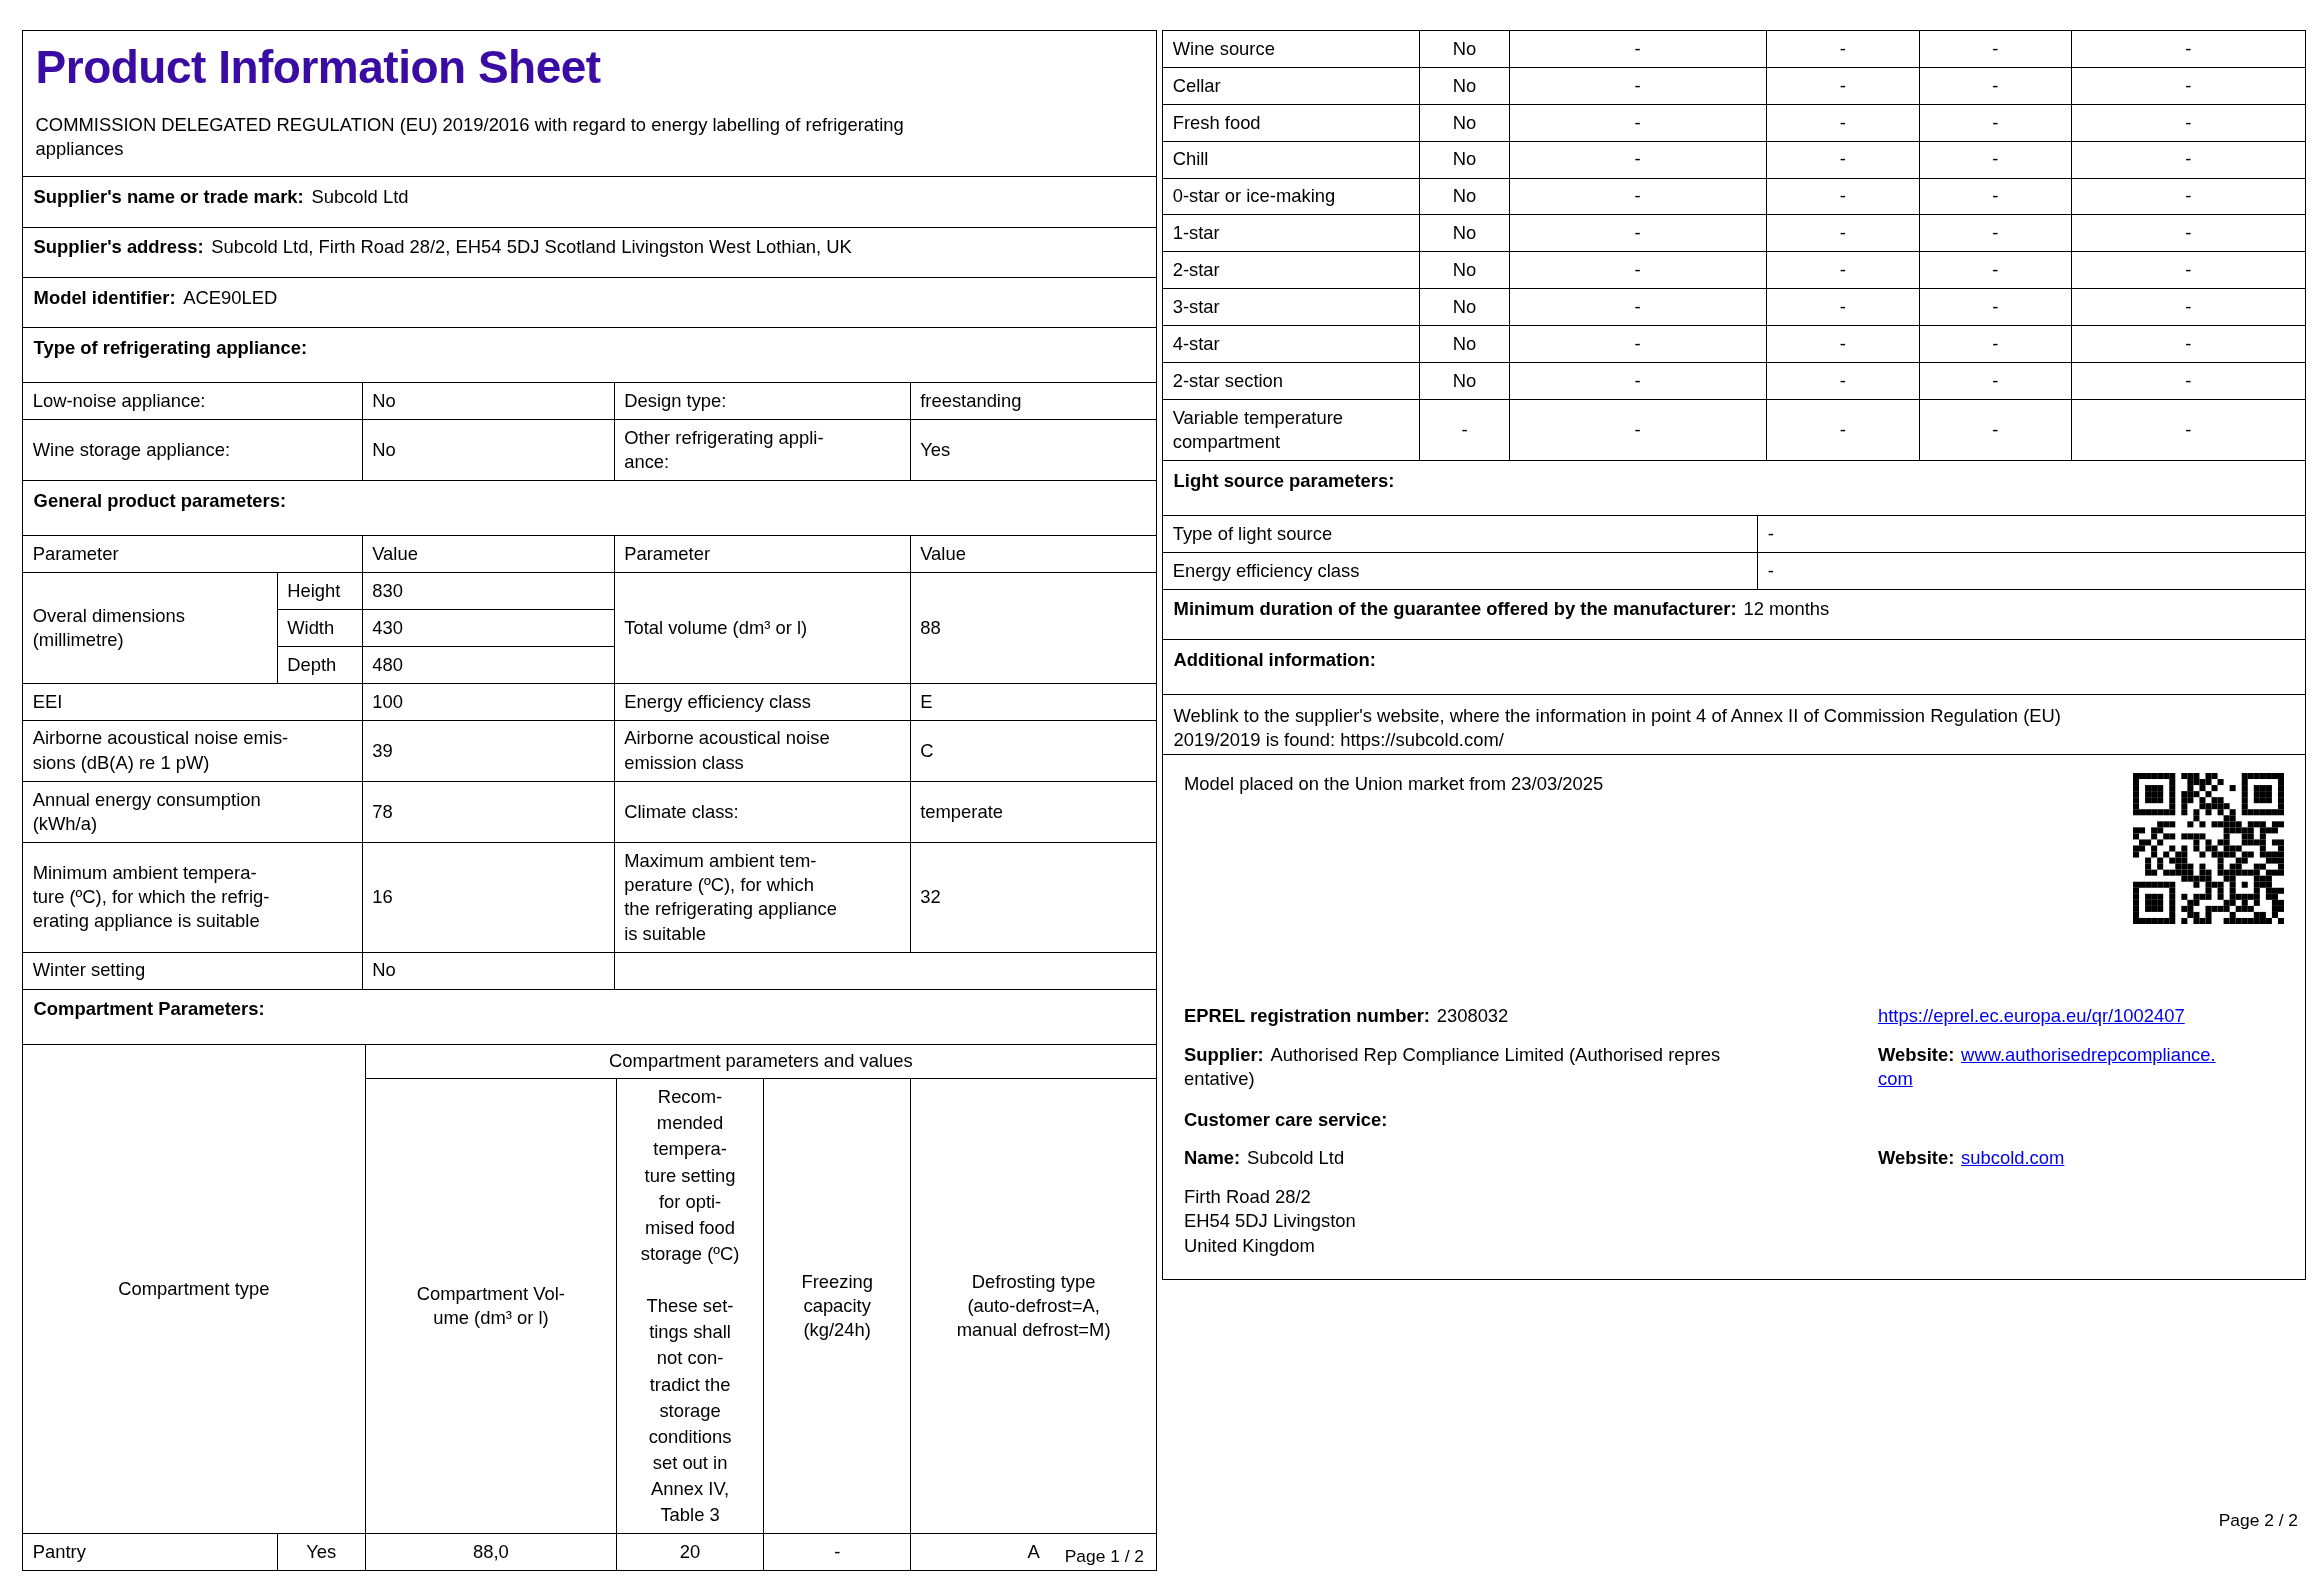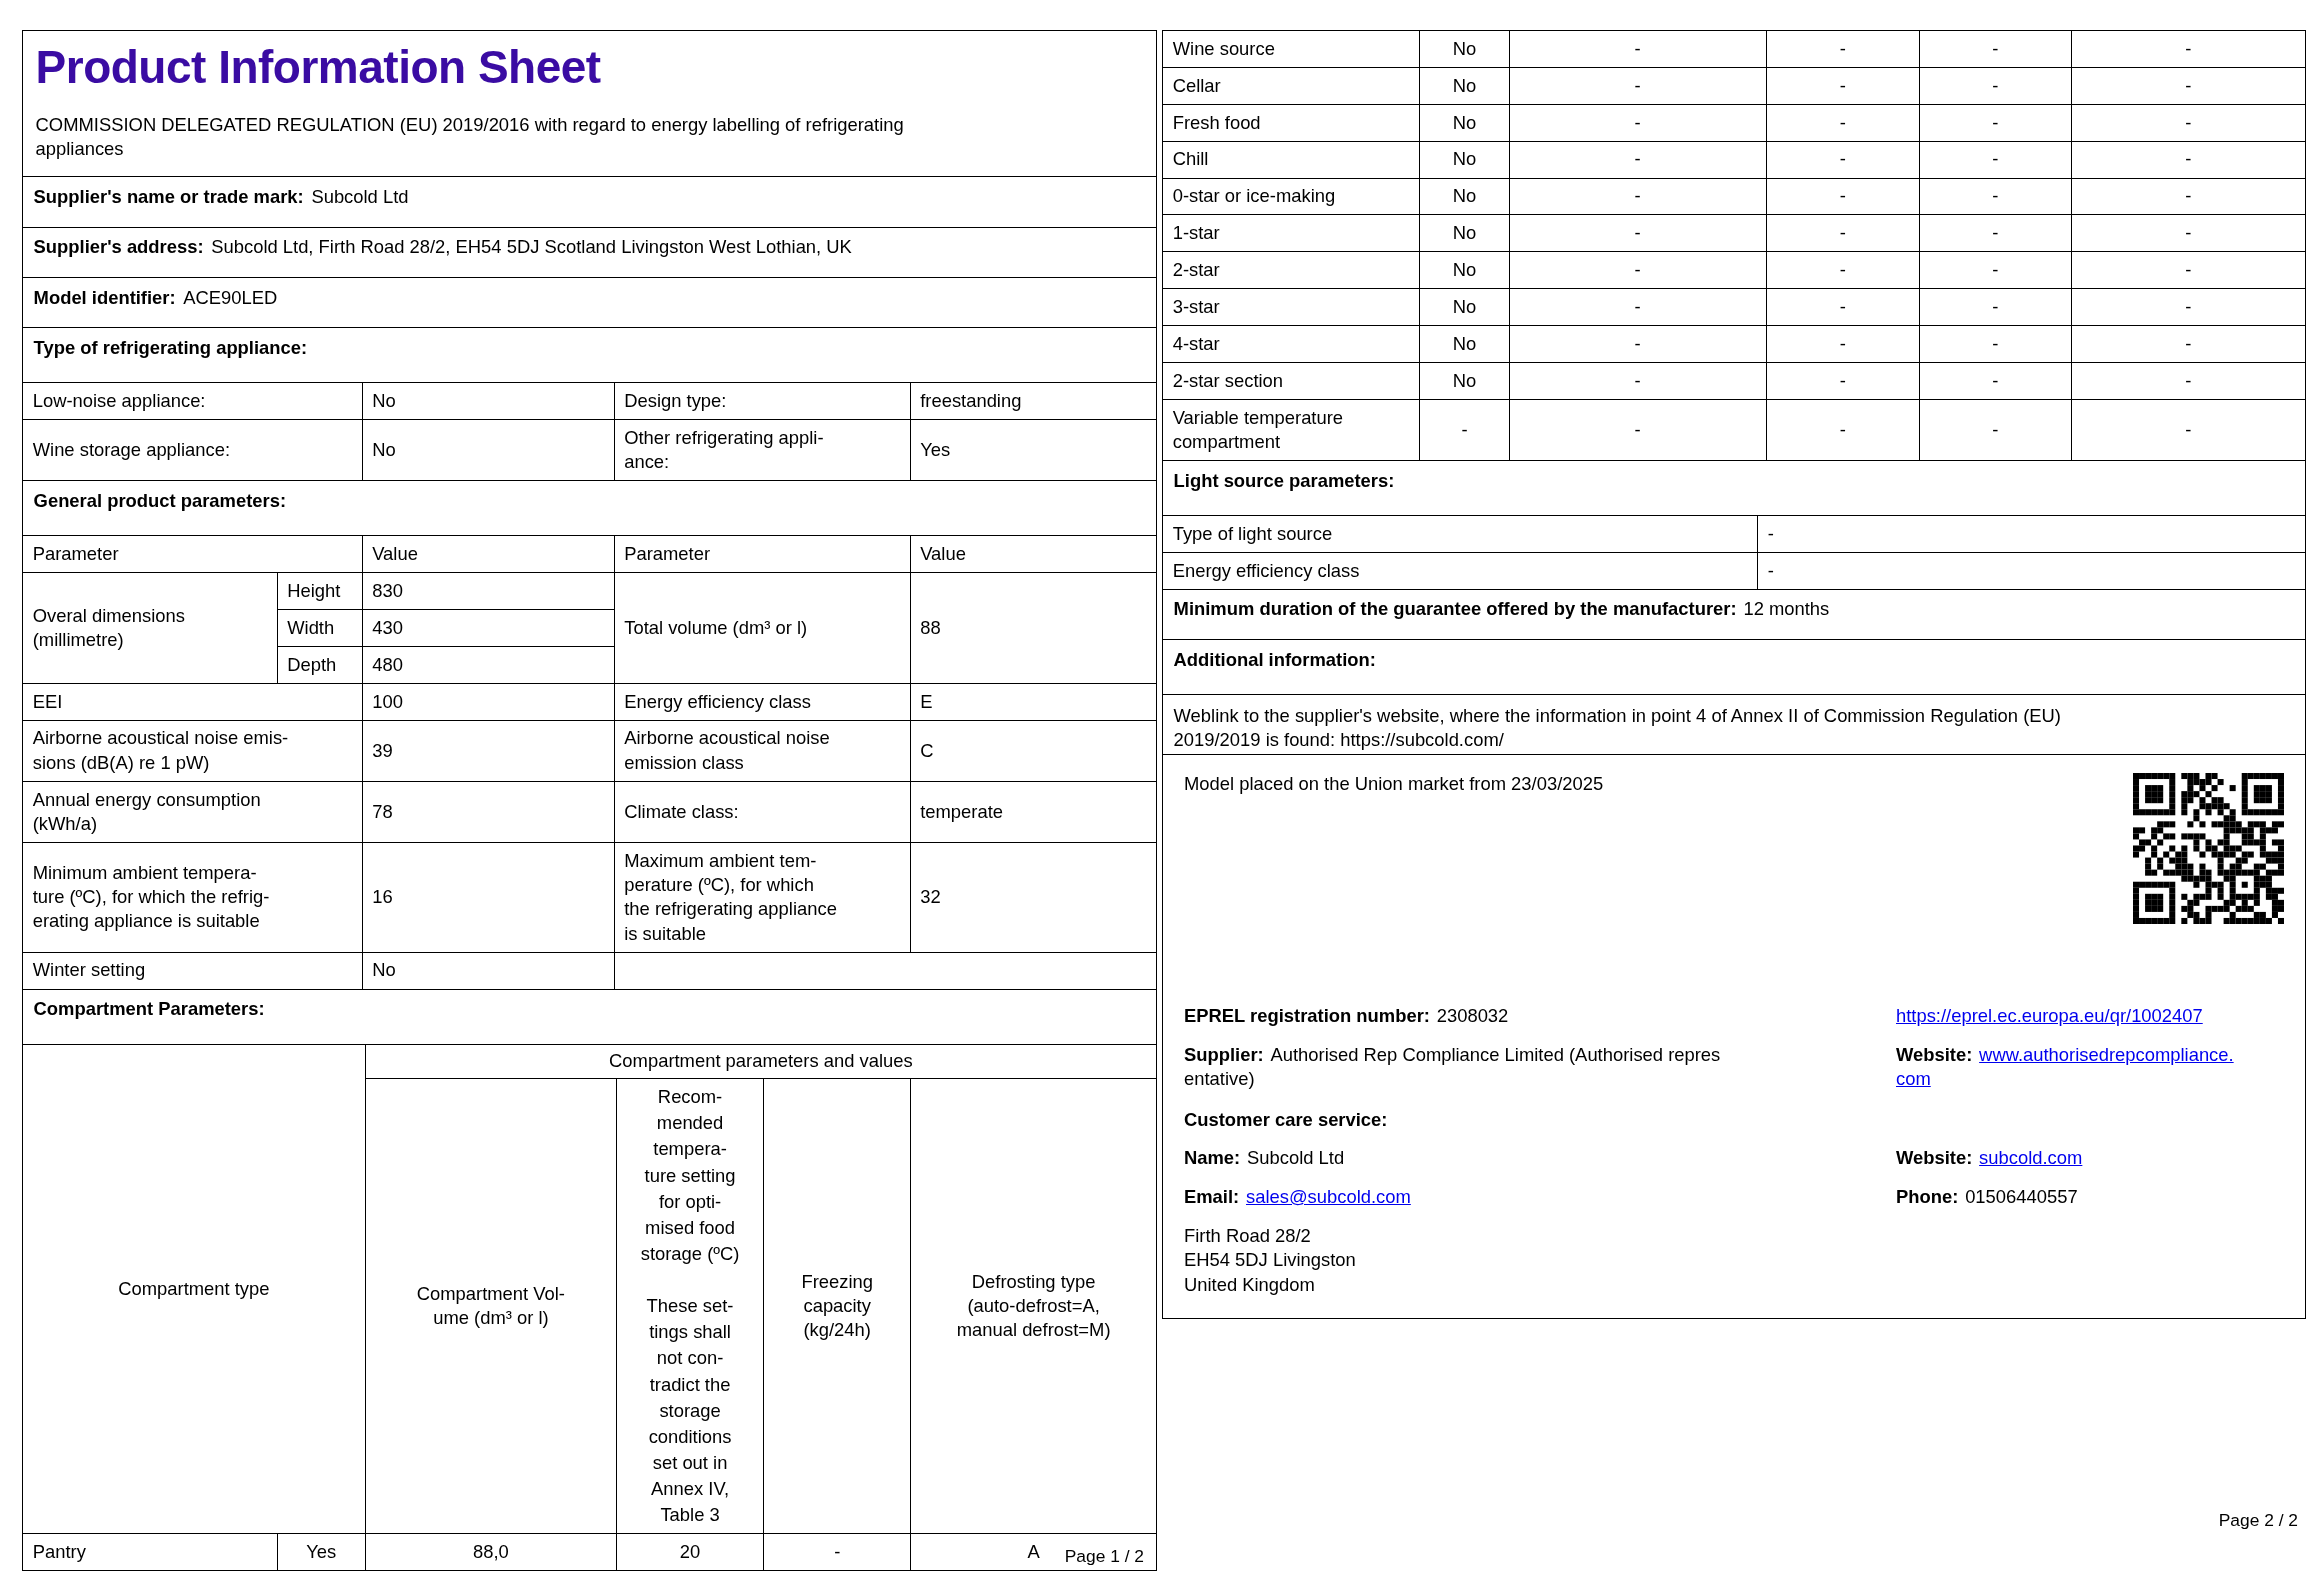--- a/index.html
+++ b/index.html
@@ -31,21 +31,21 @@
   .t6 td.hdr{text-align:center;vertical-align:middle;padding:4.8px 5.8px;}
   .t6 td.hdr-temp{line-height:1.42;}
   .t6r td{padding:7.7px 9.7px;}
   .lt td{padding:6.8px 9.7px;}
   .fw{padding:7.7px 10.6px 17.4px;}
   .fw .b{margin-right:6.8px;}
   .weblink{padding:8.7px 10.6px 29px;}
   
   .box-inner{padding:17.4px 21px 21px;}
   .mrow1{display:flex;justify-content:space-between;align-items:flex-start;min-height:217px;}
-  .tworow{display:grid;grid-template-columns:694px 1fr;column-gap:18px;margin-top:14.5px;align-items:start;}
+  .tworow{display:grid;grid-template-columns:694px 1fr;column-gap:0;margin-top:14.5px;align-items:start;}
   .tworow .b{margin-right:6.8px;}
   .care-h{margin-top:16.4px;font-weight:700;}
   .addr-block{margin-top:14.5px;}
   a.lnk{color:var(--link-color);text-decoration:underline;cursor:pointer;}
   .footer{position:absolute;font-size:17.4px;}
   #footer1{top:1545px;left:22px;width:1122px;text-align:right;}
   #footer2{top:1509px;left:1162px;width:1136px;text-align:right;}
   #qr{flex:0 0 auto;margin-top:1px;}
 </style>
 </head>
@@ -742,28 +742,20 @@
 
       <div class="tworow">
         <div>
           <span class="b">Name:</span><span>Subcold Ltd</span>
         </div>
         <div>
           <span class="b">Website:</span><a class="lnk">subcold.com</a>
         </div>
       </div>
 
-      <div class="tworow">
-        <div>
-          <span class="b">Email:</span><a class="lnk">sales@subcold.com</a>
-        </div>
-        <div>
-          <span class="b">Phone:</span><span>01506440557</span>
-        </div>
-      </div>
 
       <div class="addr-block">
         <div class="ml">Firth Road 28/2
 EH54 5DJ Livingston
 United Kingdom</div>
       </div>
 
     </div>
   </div>
 

